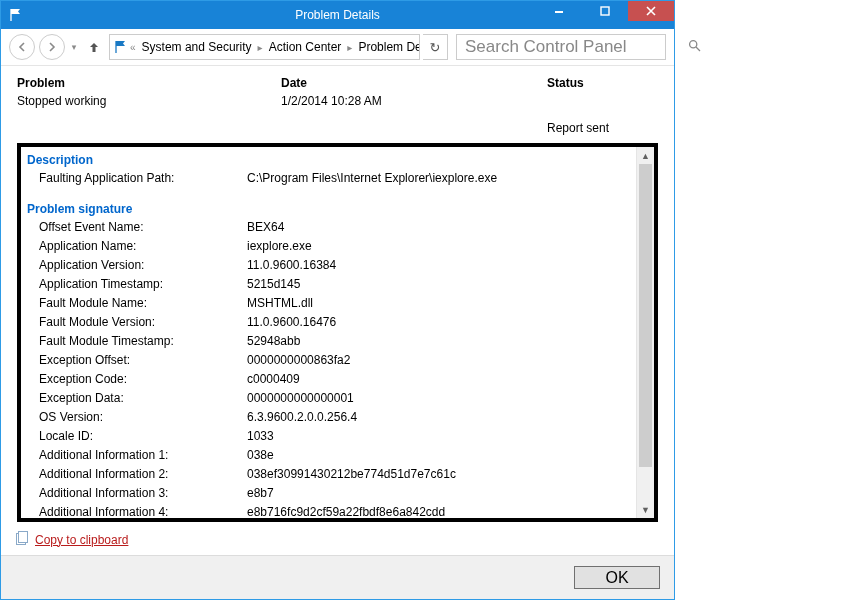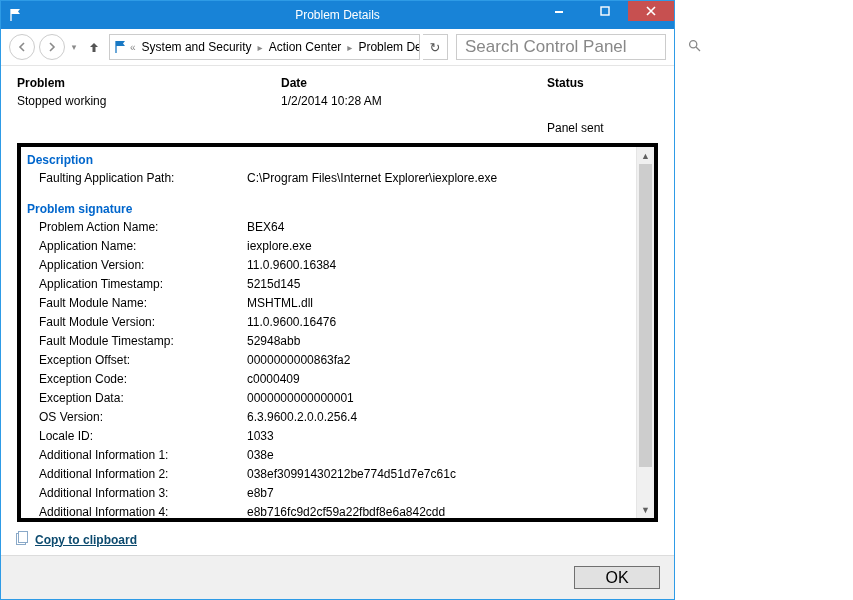--- a/index.html
+++ b/index.html
@@ -250,22 +250,21 @@
     background: #cdcdcd;
   }
   
   .copy-row {
     padding: 8px 14px 6px 14px;
     display: flex;
     align-items: center;
     gap: 6px;
   }
   .copy-link {
-    color: #0c4a6e;
-    font-weight: bold;
+    color: #b91c1c;
   }
   .button-row {
     border-top: 1px solid #dcdcdc;
     background: #f0f0f0;
     padding: 10px 14px;
     display: flex;
     justify-content: flex-end;
   }
   .ok-btn {
     min-width: 86px;
@@ -362,35 +361,35 @@
       <div class="summary-col col1">
         <div class="summary-head">Problem</div>
         <div>Stopped working</div>
       </div>
       <div class="summary-col col2">
         <div class="summary-head">Date</div>
         <div>1/2/2014 10:28 AM</div>
       </div>
       <div class="summary-col col3">
         <div class="summary-head">Status</div>
-        <div>Panel sent</div>
+        <div>Report sent</div>
       </div>
     </div>
 
     <div class="details-box">
       <div class="details-inner">
         <div class="section-title">Description</div>
         <div class="kv-row">
           <div class="kv-key">Faulting Application Path:</div>
           <div class="kv-val">C:\Program Files\Internet Explorer\iexplore.exe</div>
         </div>
 
         <div class="section-title gap-above">Problem signature</div>
         <div class="kv-row">
-            <div class="kv-key">Problem Action Name:</div>
+            <div class="kv-key">Offset Event Name:</div>
             <div class="kv-val">BEX64</div>
           </div>
         <div class="kv-row">
             <div class="kv-key">Application Name:</div>
             <div class="kv-val">iexplore.exe</div>
           </div>
         <div class="kv-row">
             <div class="kv-key">Application Version:</div>
             <div class="kv-val">11.0.9600.16384</div>
           </div>

